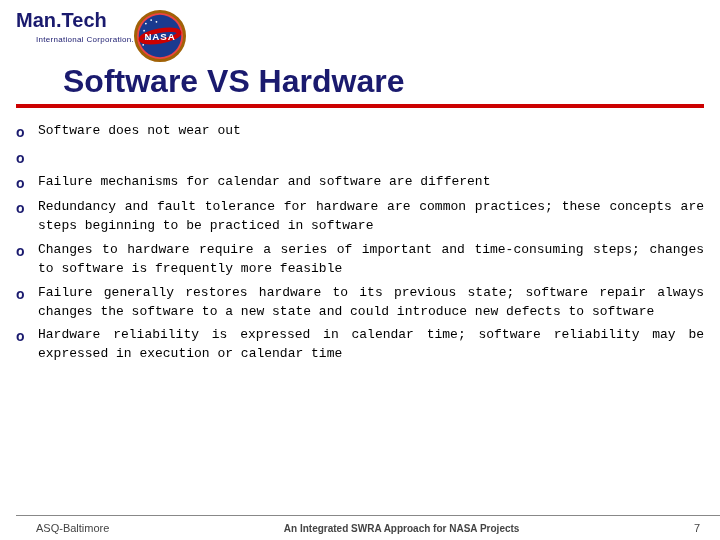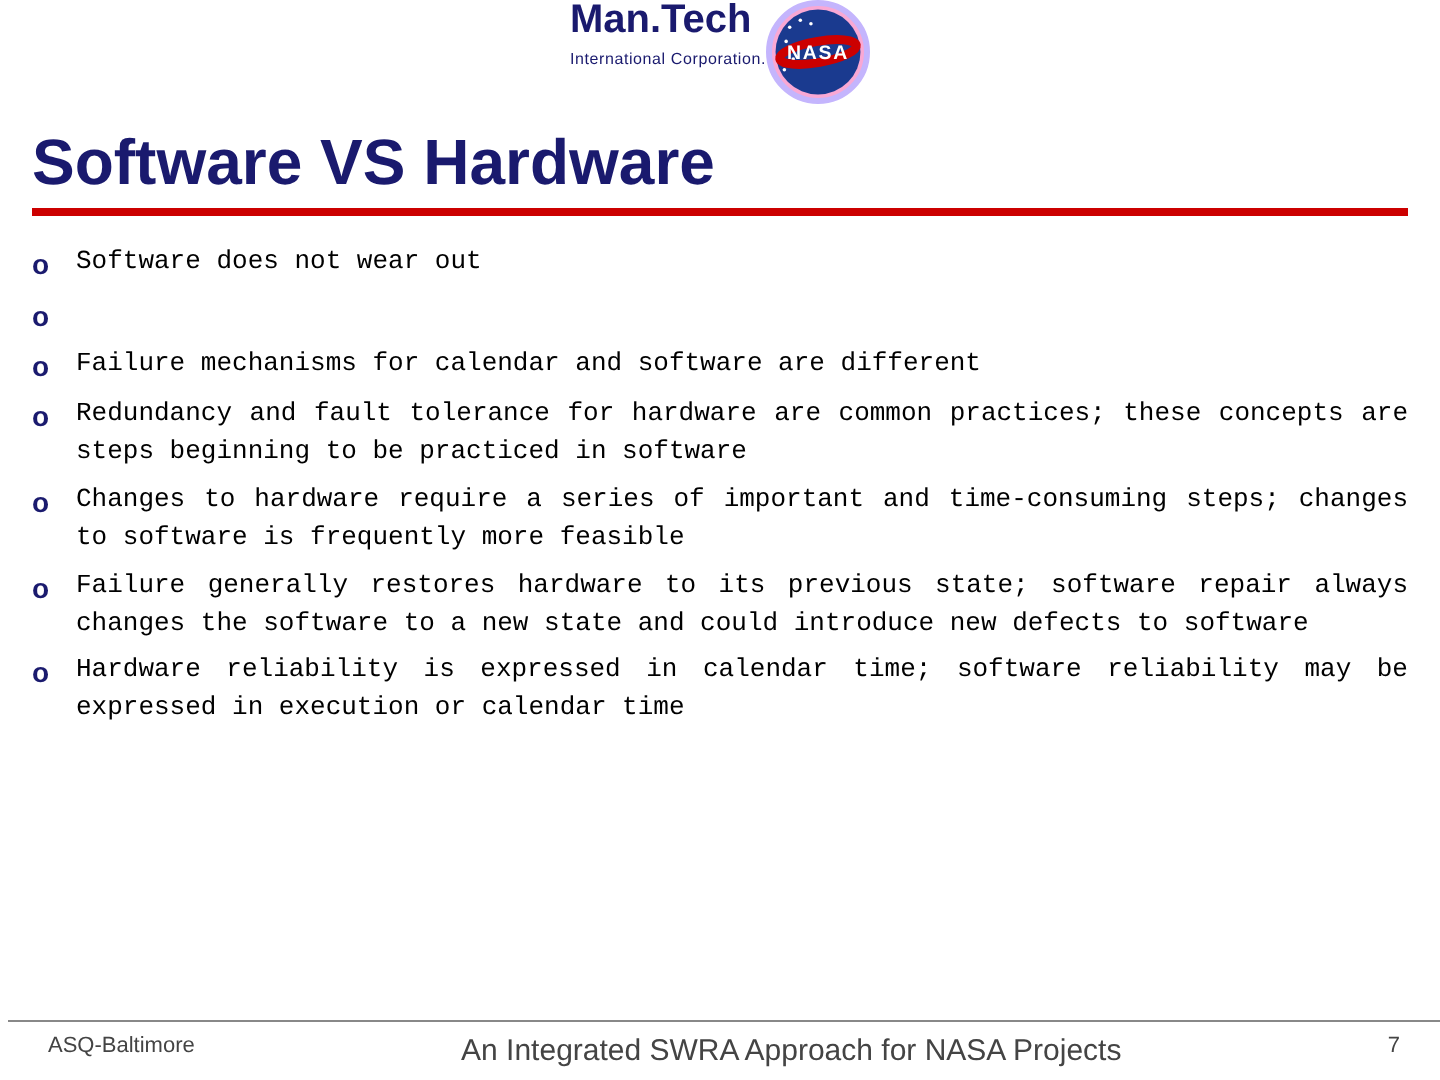--- a/index.html
+++ b/index.html
@@ -17,58 +17,59 @@
       width: 720px;
       height: 540px;
       background: #ffffff;
       position: relative;
       padding: 0;
     }
 
     
     .header {
       display: flex;
-      justify-content: center;
+      justify-content: flex-start;
       align-items: flex-start;
-      padding: 0 16px 0 16px;
+      padding: 10px 16px 0 16px;
       height: 60px;
     }
 
     .logo-area {
       display: flex;
       flex-direction: column;
       align-items: flex-start;
     }
 
     
     .nasa-logo {
       width: 52px;
       height: 52px;
       border-radius: 50%;
-      background: #f9a8d4;
-      border: 3px solid #c4b5fd;
+      background: #ef4444;
+      border: 3px solid #a16207;
       display: flex;
       align-items: center;
       justify-content: center;
       position: relative;
       overflow: hidden;
     }
 
     
     .title-section {
       padding: 2px 16px 0 16px;
     }
 
     .slide-title {
       font-family: Arial, sans-serif;
       font-size: 32px;
       font-weight: bold;
       color: #1a1a6e;
       line-height: 1.2;
       margin-bottom: 4px;
+      margin-left: 47px;
     }
 
     .title-underline {
       height: 4px;
       background: #cc0000;
       margin: 0 16px;
       margin-bottom: 8px;
     }
 
     
@@ -102,41 +103,42 @@
 
     .bullet-text {
       flex: 1;
       text-align: justify;
     }
 
     
     .footer {
       position: absolute;
       bottom: 0;
-      left: 4px;
+      left: 16px;
       right: 0;
       display: flex;
       justify-content: space-between;
-      align-items: flex-start;
+      align-items: flex-end;
       padding: 6px 20px;
       border-top: 1px solid #888888;
     }
 
     .footer-left {
       font-family: Arial, sans-serif;
       font-size: 11px;
       color: #444444;
     }
 
     .footer-center {
       font-family: Arial, sans-serif;
-      font-size: 15px;
+      font-size: 10px;
       color: #444444;
       text-align: center;
       flex: 1;
+      font-weight: bold;
     }
 
     .footer-right {
       font-family: Arial, sans-serif;
       font-size: 11px;
       color: #444444;
     }
 
     .man-line {
       display: flex;
@@ -155,21 +157,21 @@
 
 <div class="slide">
 
   <div class="header">
     <div class="logo-area">
       <div class="man-line">
         <span class="man-part">Man.</span>
         <span class="man-part">Tech</span>
       </div>
       <div style="height:1px; background:#1a1a6e; margin-top:2px;"></div>
-      <div style="font-family:Arial,sans-serif; font-size:8px; color:#1a1a6e; letter-spacing:0.3px; margin-top:2px;">International Corporation.</div>
+      <div style="font-family:Arial,sans-serif; font-size:8px; color:#1a1a6e; letter-spacing:0.3px; margin-top:2px;margin-left:20px;">International Corporation.</div>
     </div>
 
     <div class="nasa-logo">
 
       <svg width="52" height="52" viewBox="0 0 52 52" xmlns="http://www.w3.org/2000/svg">
         <circle cx="26" cy="26" r="24" fill="#1a3a8f"></circle>
 
         <circle cx="10" cy="12" r="1" fill="white"></circle>
         <circle cx="16" cy="8" r="1" fill="white"></circle>
         <circle cx="22" cy="10" r="1" fill="white"></circle>

